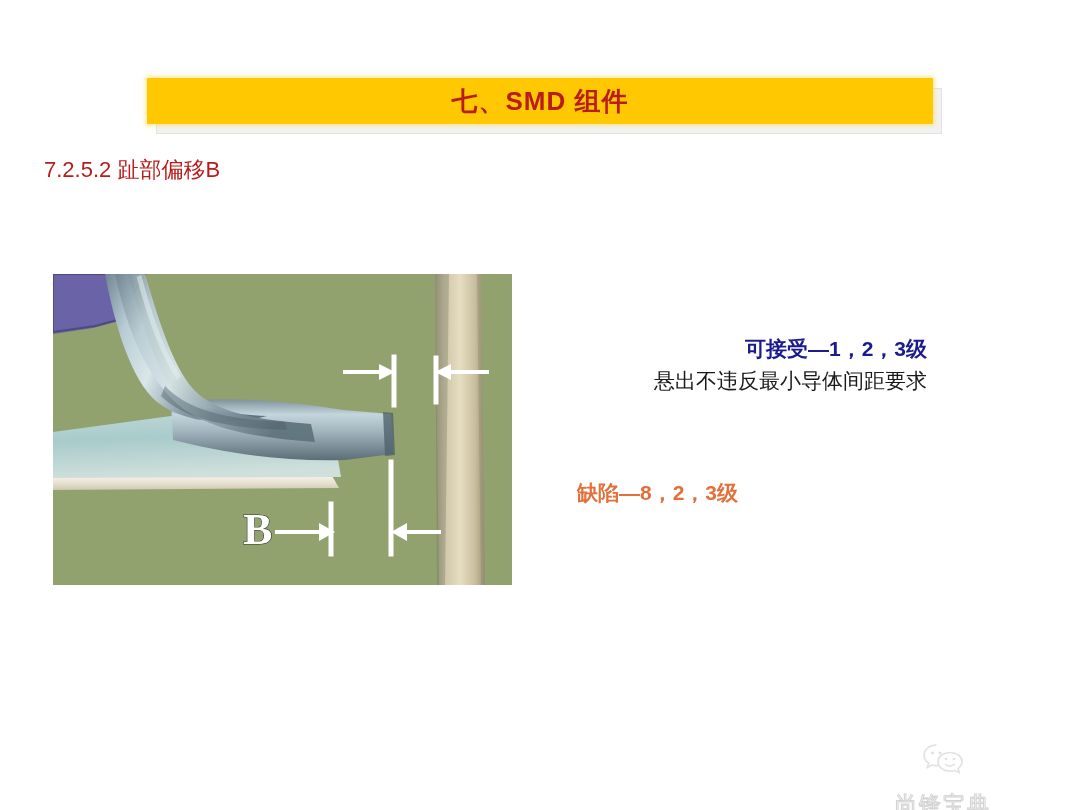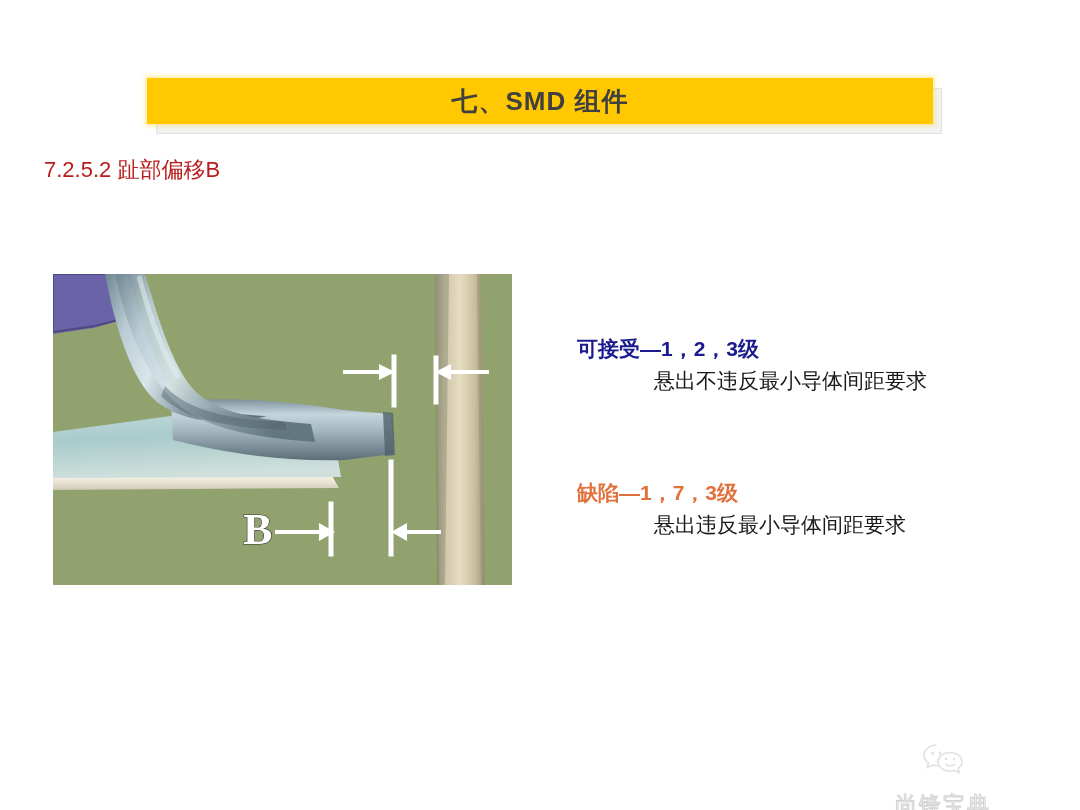--- a/index.html
+++ b/index.html
@@ -43,21 +43,21 @@
     height: 46px;
     background: #FFC800;
     display: flex;
     align-items: center;
     justify-content: center;
     box-shadow: 0 0 4px 2px rgba(255,220,90,0.55);
   }
   #title-text {
     font-size: 26px;
     font-weight: bold;
-    color: #404040;
+    color: #b91c1c;
     letter-spacing: 1px;
     line-height: 1;
     white-space: nowrap;
   }
 
   
   #subtitle {
     position: absolute;
     left: 44px;
     top: 155px;
@@ -73,21 +73,21 @@
     left: 53px;
     top: 274px;
     width: 459px;
     height: 311px;
     overflow: hidden;
     background: #8a9a68;
   }
   #photo-svg { display: block; }
 
   
-  .criteria-block { position: absolute; white-space: nowrap; }
+  .criteria-block { position: absolute; white-space: nowrap; text-align: right; }
   #accept-block { left: 577px; top: 336px; }
   #defect-block { left: 577px; top: 480px; }
 
   .criteria-head {
     font-size: 21px;
     font-weight: bold;
     line-height: 1.25;
     font-family: "Liberation Sans", "DejaVu Sans", sans-serif;
   }
   .criteria-head.accept { color: #1b1b8f; }
@@ -233,22 +233,21 @@
     <text x="190" y="270" font-family="Liberation Serif, DejaVu Serif, serif" font-size="44" font-weight="bold" fill="#ffffff" stroke="#2d3528" stroke-width="1.2" paint-order="stroke">B</text>
   </svg>
 </div>
 
 <div id="accept-block" class="criteria-block">
   <div class="criteria-head accept">可接受—1，2，3级</div>
   <div class="criteria-body">悬出不违反最小导体间距要求</div>
 </div>
 
 <div id="defect-block" class="criteria-block">
-  <div class="criteria-head defect">缺陷—1，7，3级</div>
-  <div class="criteria-body">悬出违反最小导体间距要求</div>
+  <div class="criteria-head defect">缺陷—8，2，3级</div>
 </div>
 
 <div id="watermark">
   <span>
     <svg width="42" height="34" viewBox="0 0 42 34">
       <g fill="none" stroke="#cfcfcf" stroke-width="1.6">
         <path d="M14.5,3 C7.6,3 2,7.6 2,13.2 C2,16.3 3.8,19.1 6.6,20.9 L5.2,25.4 L10.3,23
                  C11.6,23.4 13,23.6 14.5,23.6 C15,23.6 15.5,23.6 16,23.5"></path>
         <path d="M28,10.5 C34.9,10.5 40,14.6 40,19.6 C40,22.3 38.5,24.8 36.1,26.4
                  L37.3,30.6 L32.6,28.4 C31.2,28.8 29.6,29 28,29 C21.1,29 16,24.9 16,19.6

